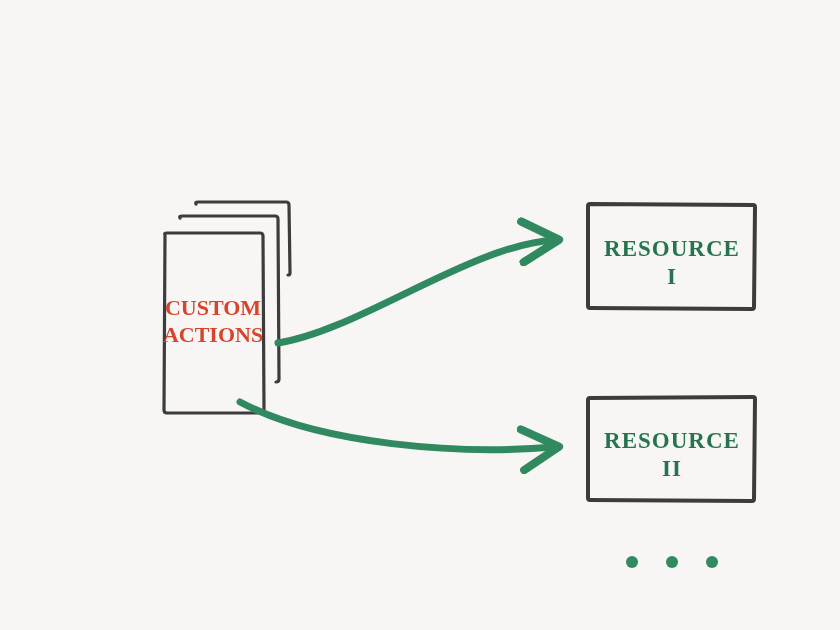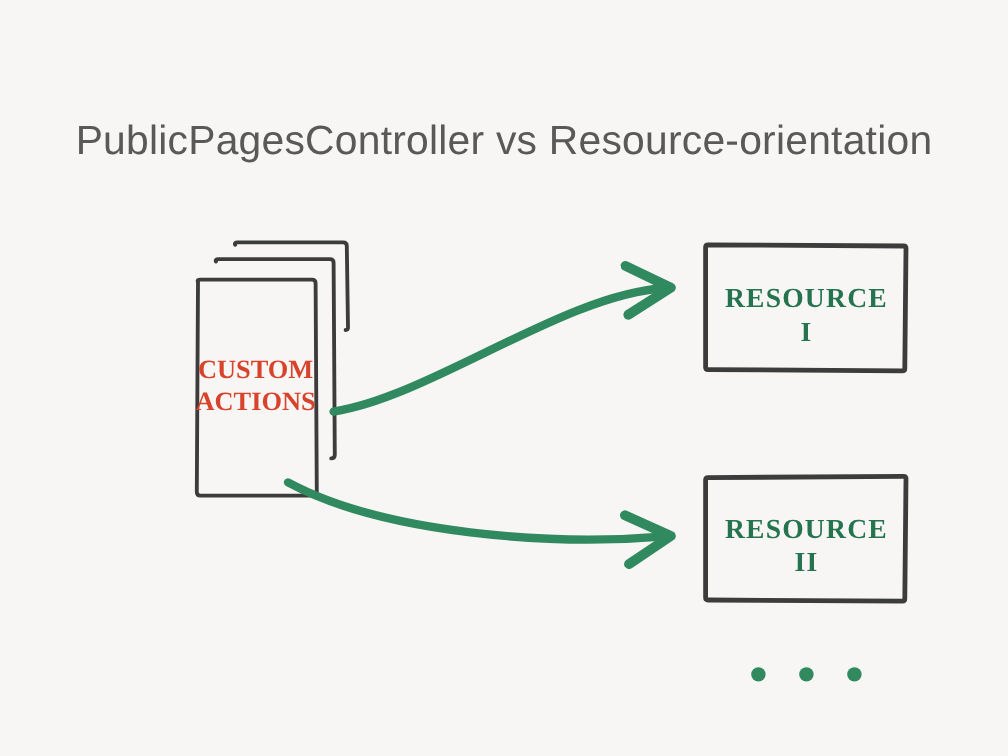--- a/index.html
+++ b/index.html
@@ -40,21 +40,20 @@
     font-family: "Georgia", "Times New Roman", serif;
     fill: #25744f;
     font-weight: 600;
     letter-spacing: 1px;
   }
 </style>
 </head>
 <body>
 
 <div class="slide">
-  <div class="title">PublicPagesController vs Resource-orientation</div>
 
   <svg class="stage" width="840" height="630" viewBox="0 0 840 630">
     <defs>
       <marker id="arrowhead" viewBox="0 0 12 12" refX="9" refY="6" markerWidth="7" markerHeight="7" orient="auto-start-reverse" markerUnits="strokeWidth">
         <path d="M1,1 L10,6 L1,11" fill="none" stroke="#318a5f" stroke-width="2" stroke-linecap="round" stroke-linejoin="round"></path>
       </marker>
     </defs>
 
     <g stroke="#3c3c3c" stroke-width="3.2" fill="#f7f6f4" stroke-linejoin="round" stroke-linecap="round">
 

